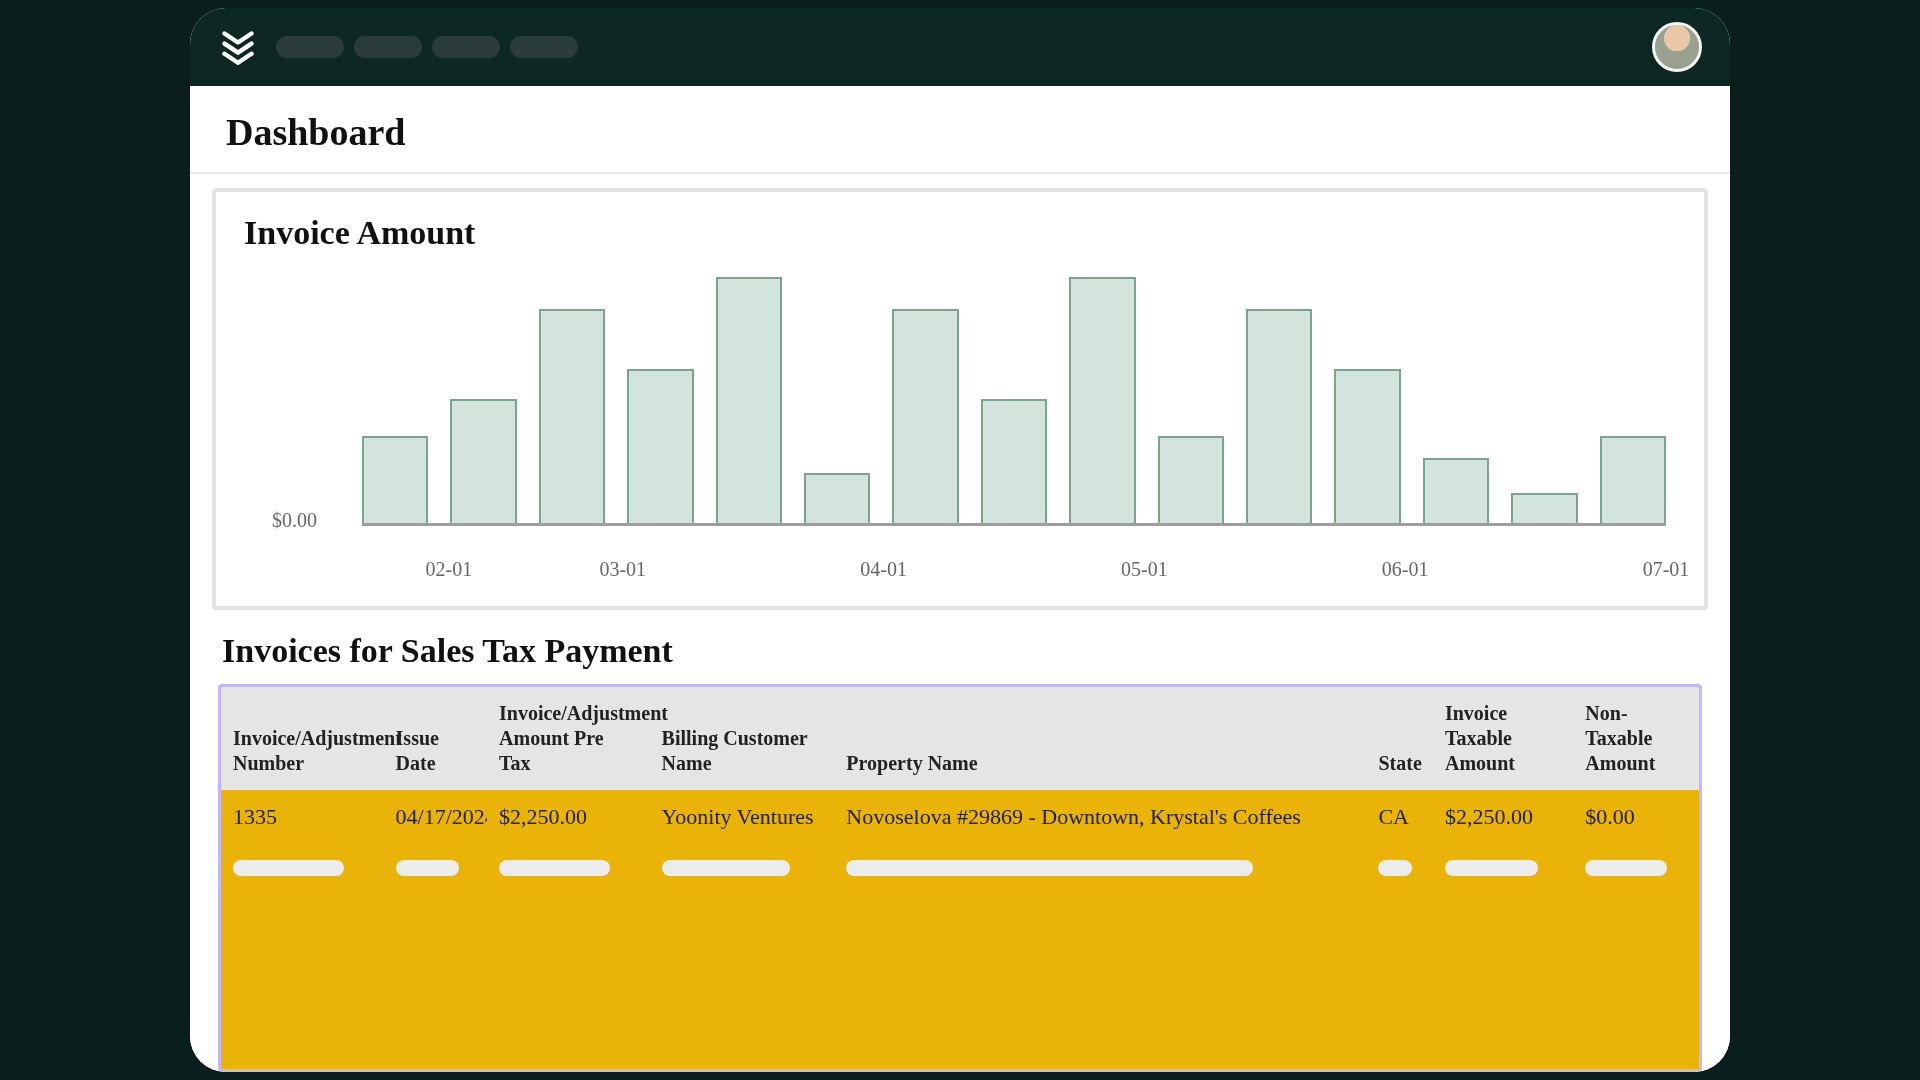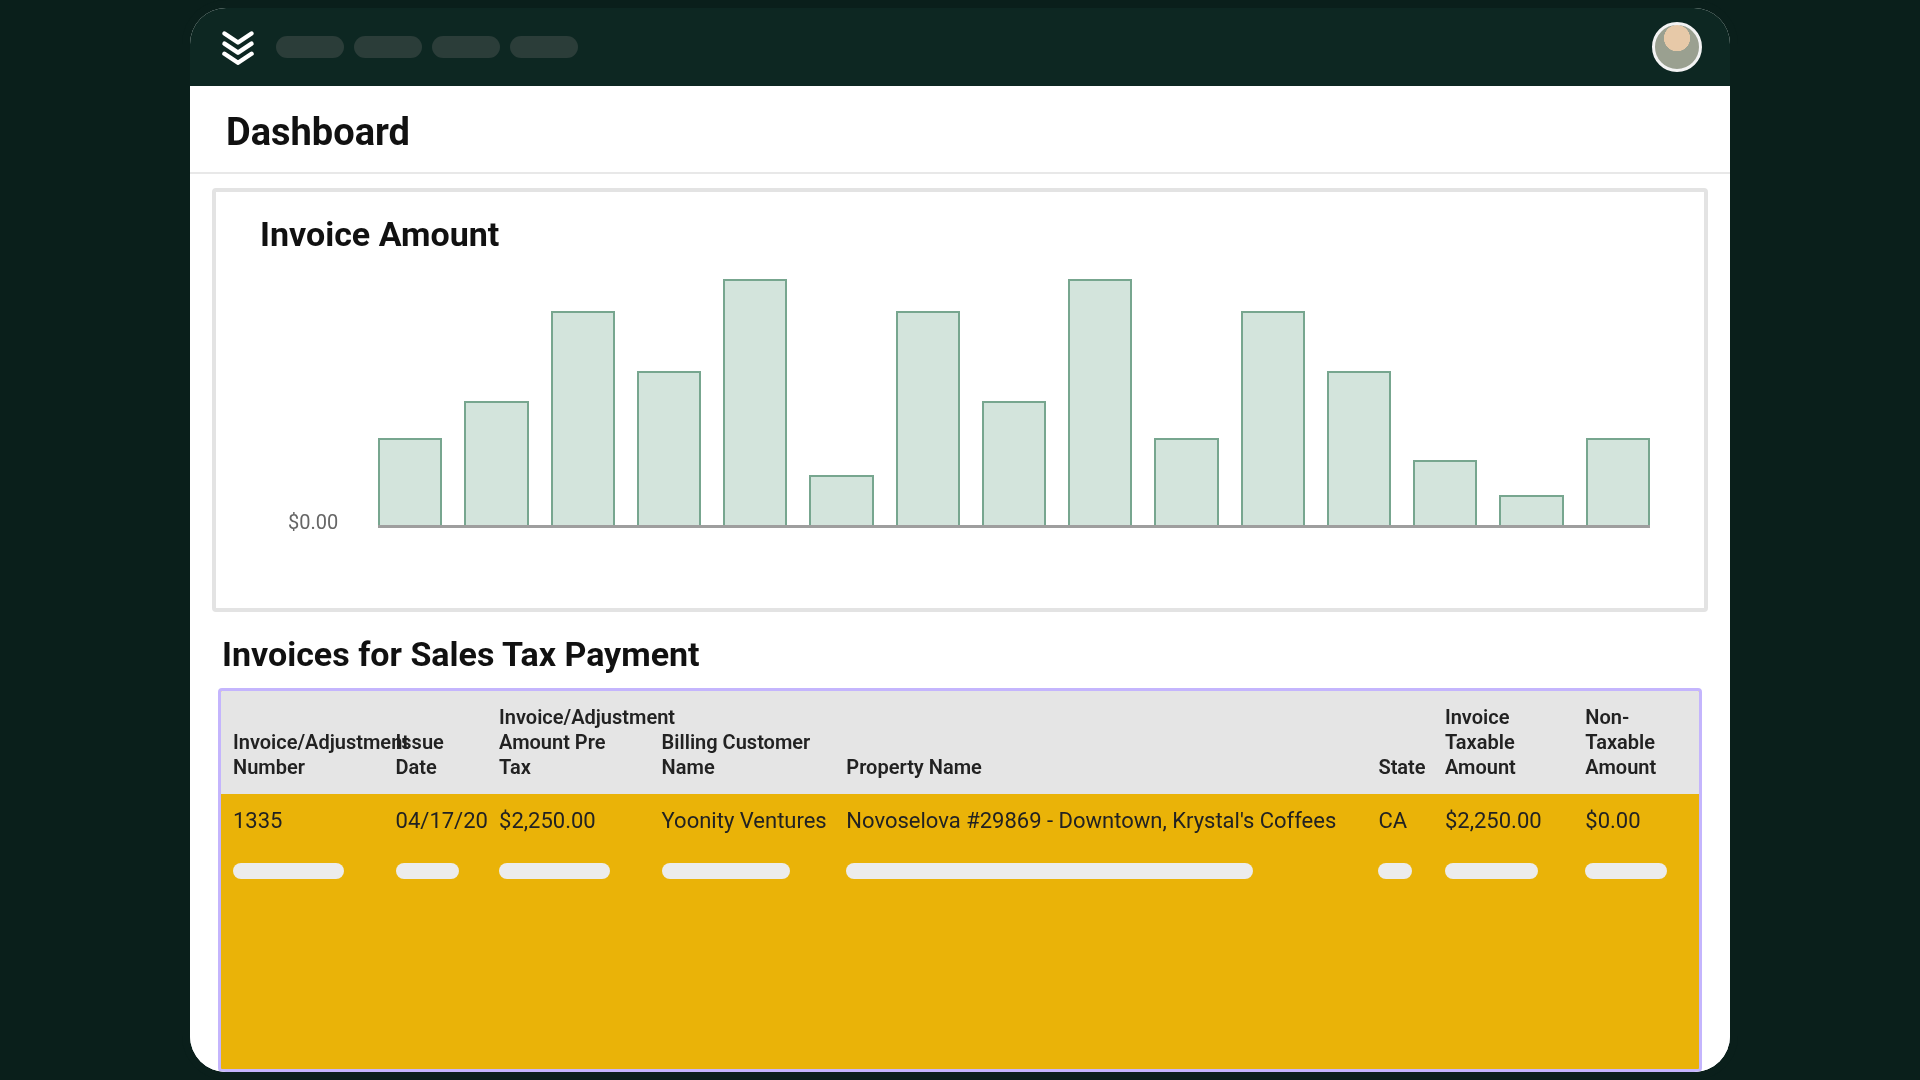--- a/index.html
+++ b/index.html
@@ -14,20 +14,21 @@
       overflow: hidden;
     }
     
     .frame {
       width: 1556px;
       height: 1080px;
       background: #0a1f1b;
       border-radius: 44px;
       padding: 8px;
       position: relative;
+      font-family: Liberation Serif, serif;
     }
     .screen {
       width: 100%;
       height: 100%;
       background: #fff;
       border-radius: 36px;
       overflow: hidden;
       display: flex;
       flex-direction: column;
     }
@@ -72,21 +73,21 @@
       padding: 14px 22px 0 22px;
       display: flex;
       flex-direction: column;
       gap: 18px;
       overflow: hidden;
     }
     
     .chart-card {
       border: 4px solid #e3e3e3;
       border-radius: 4px;
-      padding: 22px 44px 12px;
+      padding: 22px 28px 12px;
       background: #fff;
     }
     .chart-title { font-size: 34px; font-weight: 700; color: #111; margin-bottom: 12px; }
     .chart-area {
       position: relative;
       height: 330px;
     }
     .axis-label {
       position: absolute;
       left: 28px;
@@ -211,20 +212,28 @@
                 <div class="bar" style="height: 20%;"></div>
                 <div class="bar" style="height: 86%;"></div>
                 <div class="bar" style="height: 50%;"></div>
                 <div class="bar" style="height: 99%;"></div>
                 <div class="bar" style="height: 35%;"></div>
                 <div class="bar" style="height: 86%;"></div>
                 <div class="bar" style="height: 62%;"></div>
                 <div class="bar" style="height: 26%;"></div>
                 <div class="bar" style="height: 12%;"></div>
                 <div class="bar" style="height: 35%;"></div>
+              </div>
+            <div class="x-ticks" id="xticks">
+                <div class="tick" style="left: 6.66667%;">02-01</div>
+                <div class="tick" style="left: 20%;">03-01</div>
+                <div class="tick" style="left: 40%;">04-01</div>
+                <div class="tick" style="left: 60%;">05-01</div>
+                <div class="tick" style="left: 80%;">06-01</div>
+                <div class="tick" style="left: 100%;">07-01</div>
               </div>
           </div>
         </div>
 
         <div class="table-card">
           <div class="table-title">Invoices for Sales Tax Payment</div>
           <div class="table-wrap">
             <table>
               <colgroup>
                 <col style="width:11%">

